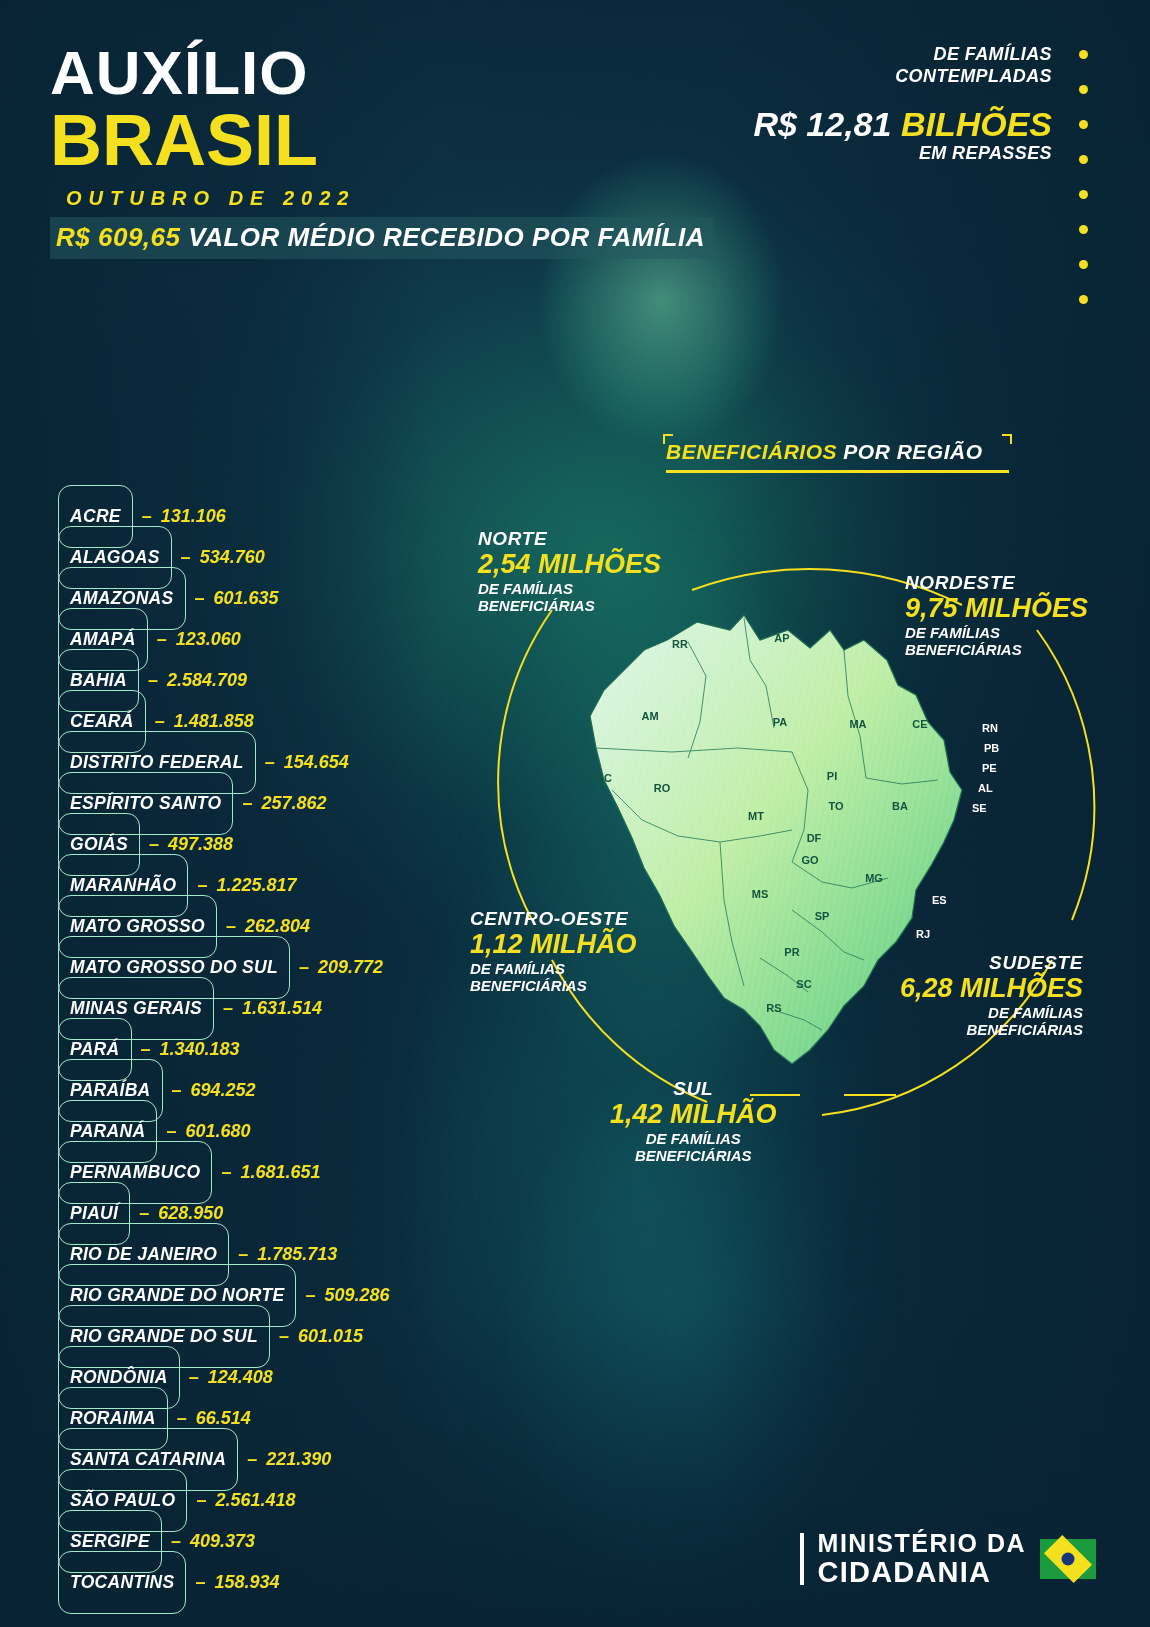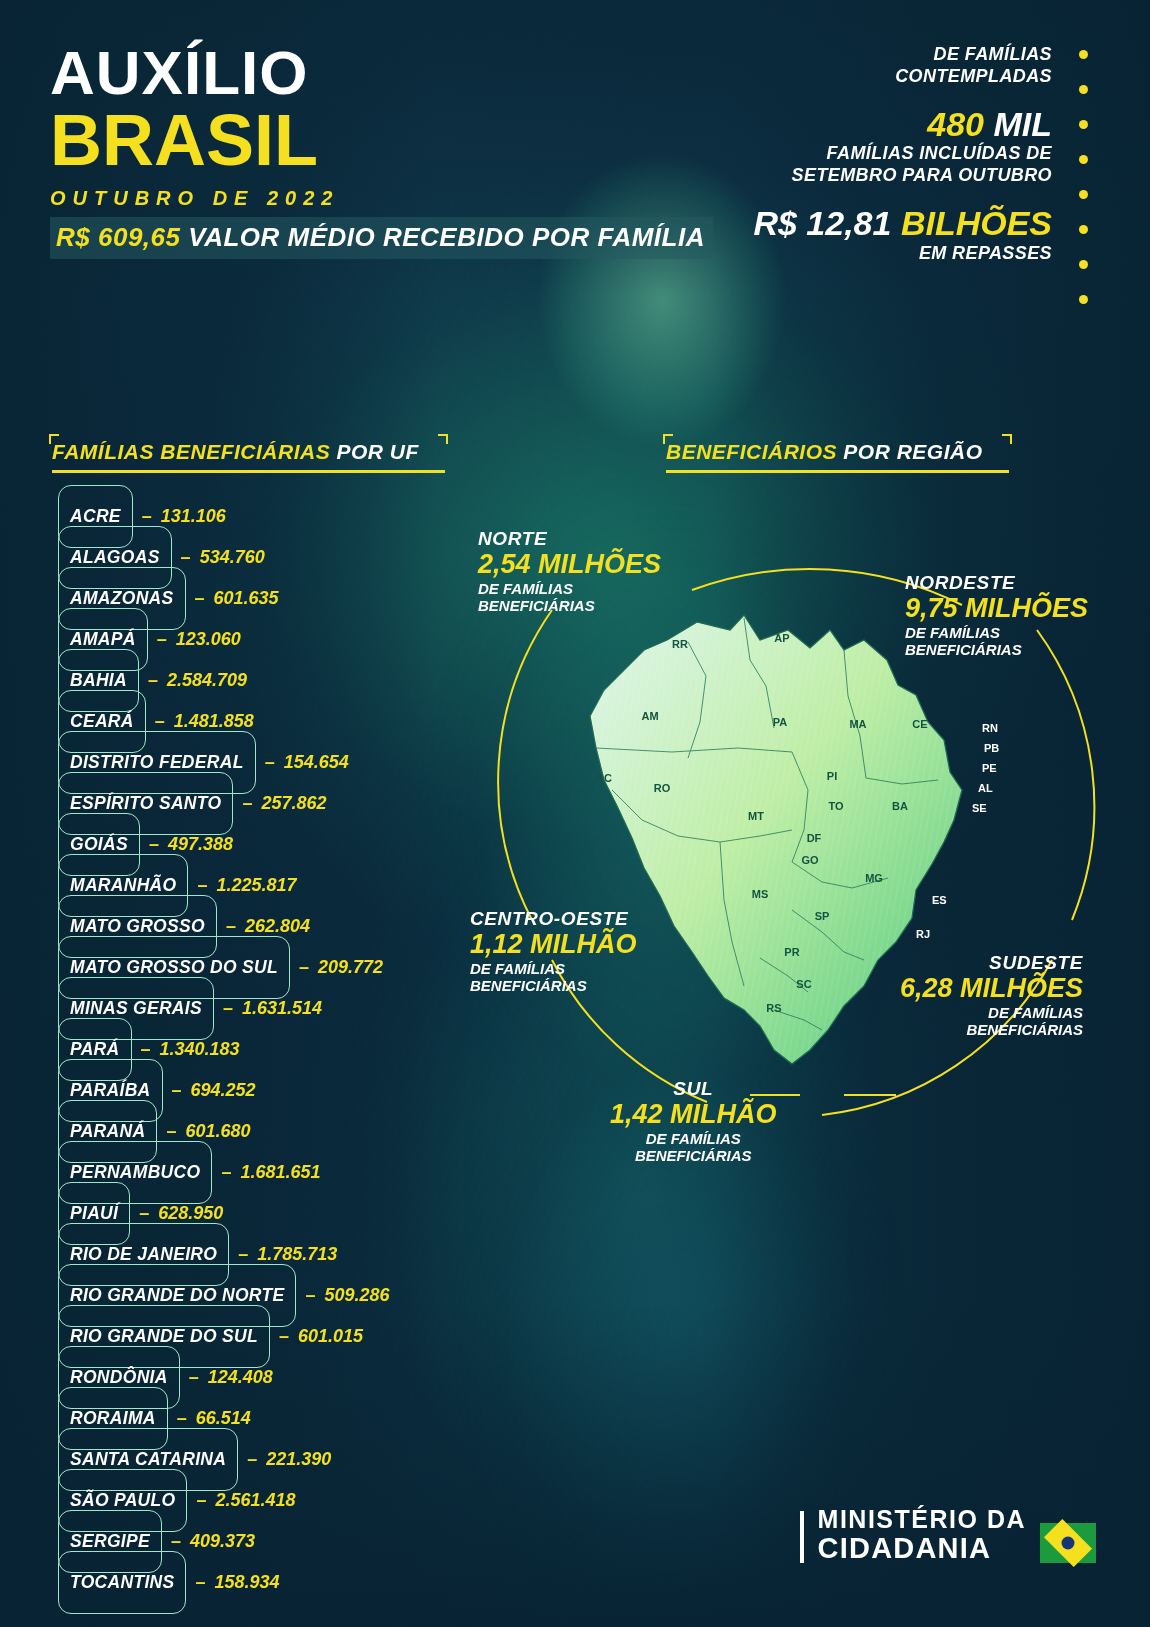--- a/index.html
+++ b/index.html
@@ -47,21 +47,21 @@
   .t-auxilio {
     font-size: 62px; font-weight: 700; color: #ffffff; letter-spacing: 1px;
     line-height: 0.95; font-family: "Liberation Sans", sans-serif;
   }
   .t-brasil {
     font-size: 72px; font-weight: 700; color: #f5e01f; letter-spacing: 0px;
     line-height: 0.98; margin-top: 2px;
   }
   .t-date {
     margin-top: 12px; font-size: 20px; font-weight: 700; color: #f5e01f;
-    letter-spacing: 7px; font-style: italic;
+    letter-spacing: 7px; font-style: italic; margin-left: 16px;
   }
   .t-valor {
     margin-top: 7px; display: inline-block; padding: 4px 8px 4px 6px;
     background: rgba(36,90,96,0.55);
     font-size: 26px; font-style: italic; font-weight: 700; color: #ffffff;
     letter-spacing: .5px; line-height: 1.28;
   }
   .t-valor .hl { color: #f5e01f; }
 
   
@@ -110,21 +110,21 @@
   .region .rsub { font-size: 15px; font-weight: 700; font-style: italic; color: #ffffff; line-height: 1.16; }
 
   #reg-norte { left: 478px; top: 528px; }
   #reg-nordeste { left: 905px; top: 572px; }
   #reg-centro { left: 470px; top: 908px; }
   #reg-sudeste { left: 900px; top: 952px; text-align: right; }
   #reg-sudeste .rsub, #reg-sudeste .rbig, #reg-sudeste .rname { text-align: right; }
   #reg-sul { left: 610px; top: 1078px; }
 
   
-  .logo { position: absolute; right: 54px; bottom: 64px; z-index: 8; display: flex; align-items: flex-end; gap: 14px; }
+  .logo { position: absolute; right: 54px; bottom: 40px; z-index: 8; display: flex; align-items: center; gap: 14px; }
   .logo .bar { width: 4px; height: 52px; background: #ffffff; }
   .logo .txt1 { font-size: 25px; font-weight: 700; color: #ffffff; letter-spacing: 1.5px; line-height: 1.05; }
   .logo .txt2 { font-size: 29px; font-weight: 700; color: #ffffff; letter-spacing: 1.2px; line-height: 1.05; }
   .flag { width: 56px; height: 40px; position: relative; }
   .flag .g { position:absolute; inset:0; background:#1b9b3e; }
   .flag .d { position:absolute; left:50%; top:50%; width:42px; height:26px; transform:translate(-50%,-50%) rotate(45deg); background:#f5e01f; }
   .flag .c { position:absolute; left:50%; top:50%; width:13px; height:13px; transform:translate(-50%,-50%); border-radius:50%; background:#16357a; }
 </style>
 </head>
 <body>
@@ -143,45 +143,36 @@
       <span>VALOR MÉDIO RECEBIDO POR FAMÍLIA</span>
     </div>
   </div>
 
   <div class="stats">
     <div class="stat">
       <div class="sub">DE FAMÍLIAS</div>
       <div class="sub">CONTEMPLADAS</div>
     </div>
     <div class="stat">
-      <div class="big"><span class="hl">480</span> <span>MIL</span></div>
-      <div class="sub">FAMÍLIAS INCLUÍDAS DE</div>
-      <div class="sub">SETEMBRO PARA OUTUBRO</div>
-    </div>
-    <div class="stat">
       <div class="big"><span>R$ 12,81</span> <span class="hl">BILHÕES</span></div>
       <div class="sub">EM REPASSES</div>
     </div>
   </div>
 
   <div class="dots">
     <i></i>
       <i></i>
       <i></i>
       <i></i>
       <i></i>
       <i></i>
       <i></i>
       <i></i>
   </div>
 
-  <div class="sec-head" id="head-uf">
-    <span class="corner c1"></span><span class="corner c2"></span>
-    <span class="hl">FAMÍLIAS BENEFICIÁRIAS</span><span> POR UF</span>
-  </div>
   <div class="sec-head" id="head-regiao">
     <span class="corner c1"></span><span class="corner c2"></span>
     <span class="hl">BENEFICIÁRIOS</span><span> POR REGIÃO</span>
   </div>
 
   <div class="uf-list" id="uf-list">
       <div class="uf-row">
         <span class="uf-name">ACRE</span>
         <span class="uf-dash">–</span>
         <span class="uf-val">131.106</span>

